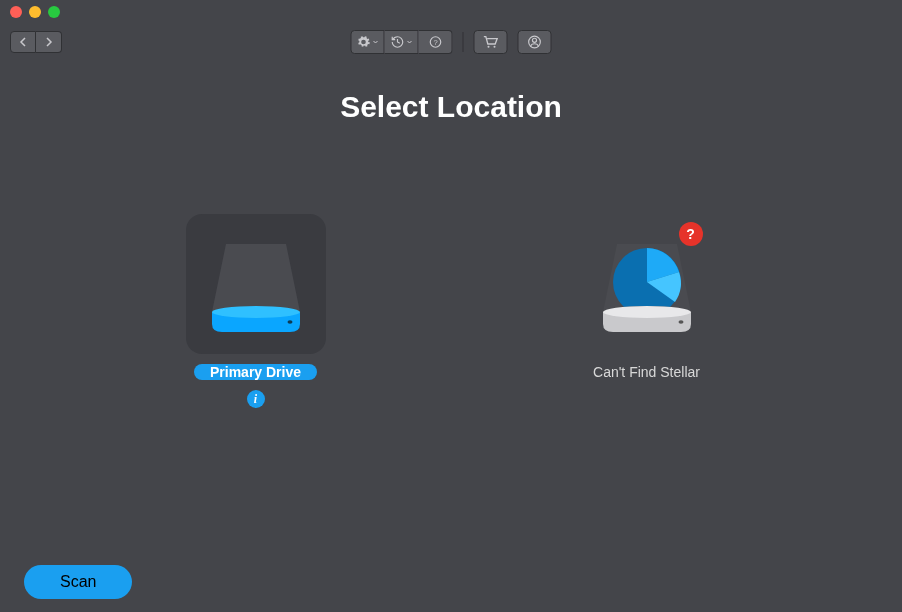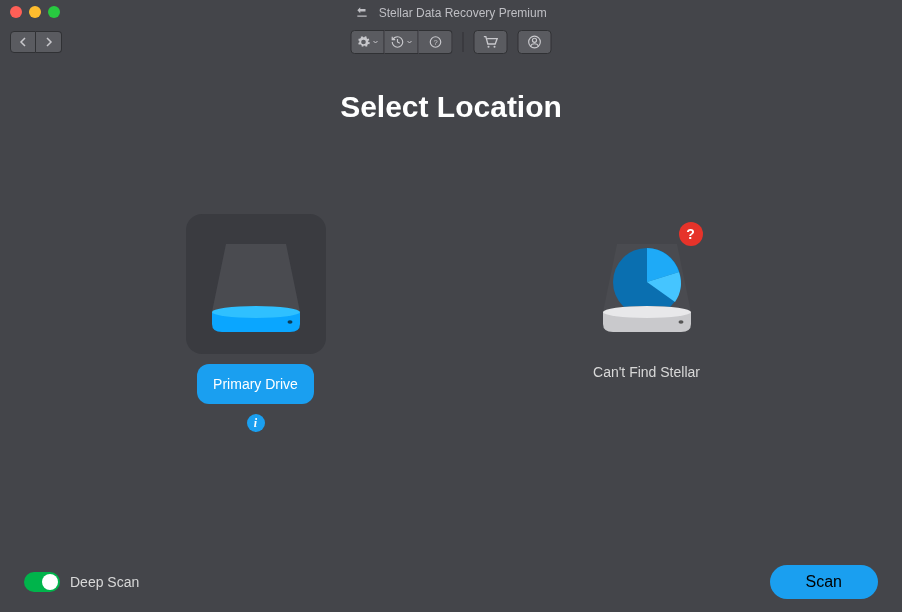--- a/index.html
+++ b/index.html
@@ -126,23 +126,23 @@
 .drive-svg { width: 120px; height: 120px; }
 
 .drive-label {
   margin-top: 10px;
   font-size: 14px;
   color: #d8d8d8;
 }
 .drive-label.pill {
   background: #1a9ff0;
   color: #fff;
-  padding: 12px 16px;
+  padding: 0 16px;
   border-radius: 12px;
-  font-weight: 400;
+  font-weight: 700;
 }
 .info-icon {
   margin-top: 10px;
   width: 18px; height: 18px;
   border-radius: 50%;
   background: #1a9ff0;
   color: #fff;
   font-style: italic;
   font-family: Georgia, serif;
   font-size: 12px;
@@ -206,26 +206,20 @@
 }
 </style>
 </head>
 <body>
 
 <div class="titlebar">
   <div class="traffic-lights">
     <div class="traffic-light tl-red"></div>
     <div class="traffic-light tl-yellow"></div>
     <div class="traffic-light tl-green"></div>
-  </div>
-  <div class="title-center">
-    <svg width="14" height="14" viewBox="0 0 24 24">
-      <path d="M9 14l-5-5 5-5v3h9v4H9v3z M20 20H4v-2h16v2z" fill="#bfbfc4"></path>
-    </svg>
-    <span class="title-text">Stellar Data Recovery Premium</span>
   </div>
 </div>
 
 <div class="toolbar">
   <div class="nav-group">
     <div class="nav-btn">
       <svg width="10" height="10" viewBox="0 0 10 10">
           <path d="M7 1 L3 5 L7 9" stroke="#c8c8cc" stroke-width="1.5" fill="none"></path>
         </svg>
     </div>
@@ -320,18 +314,14 @@
           <ellipse cx="94" cy="98" rx="2.5" ry="1.8" fill="#555"></ellipse>
         </svg>
       </div>
       <div class="drive-label">Can't Find Stellar</div>
     </div>
 
   </div>
 </div>
 
 <div class="footer">
-  <div class="deep-scan">
-    <div class="toggle"></div>
-    <span>Deep Scan</span>
-  </div>
   <button class="scan-btn">Scan</button>
 </div>
 
 </body></html>

